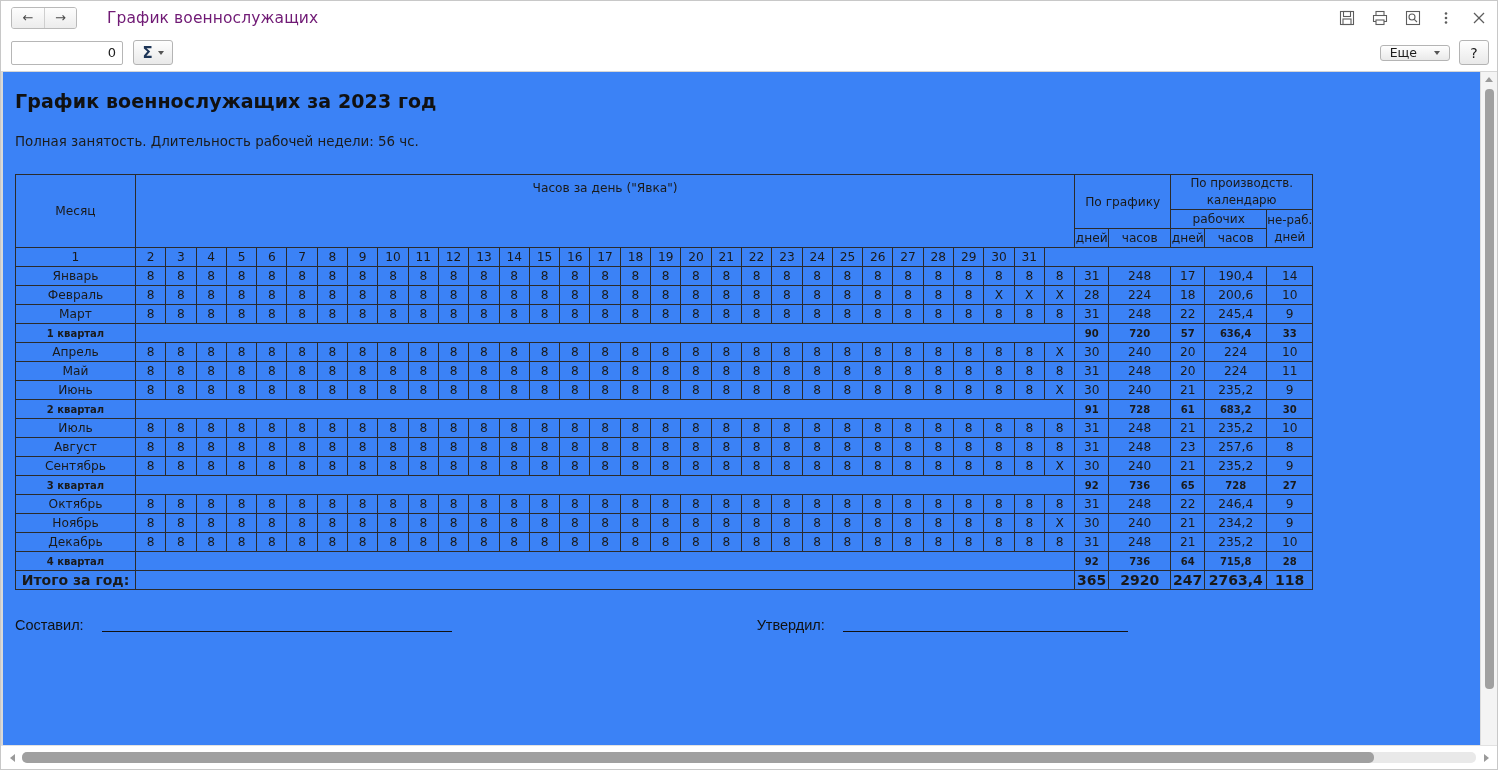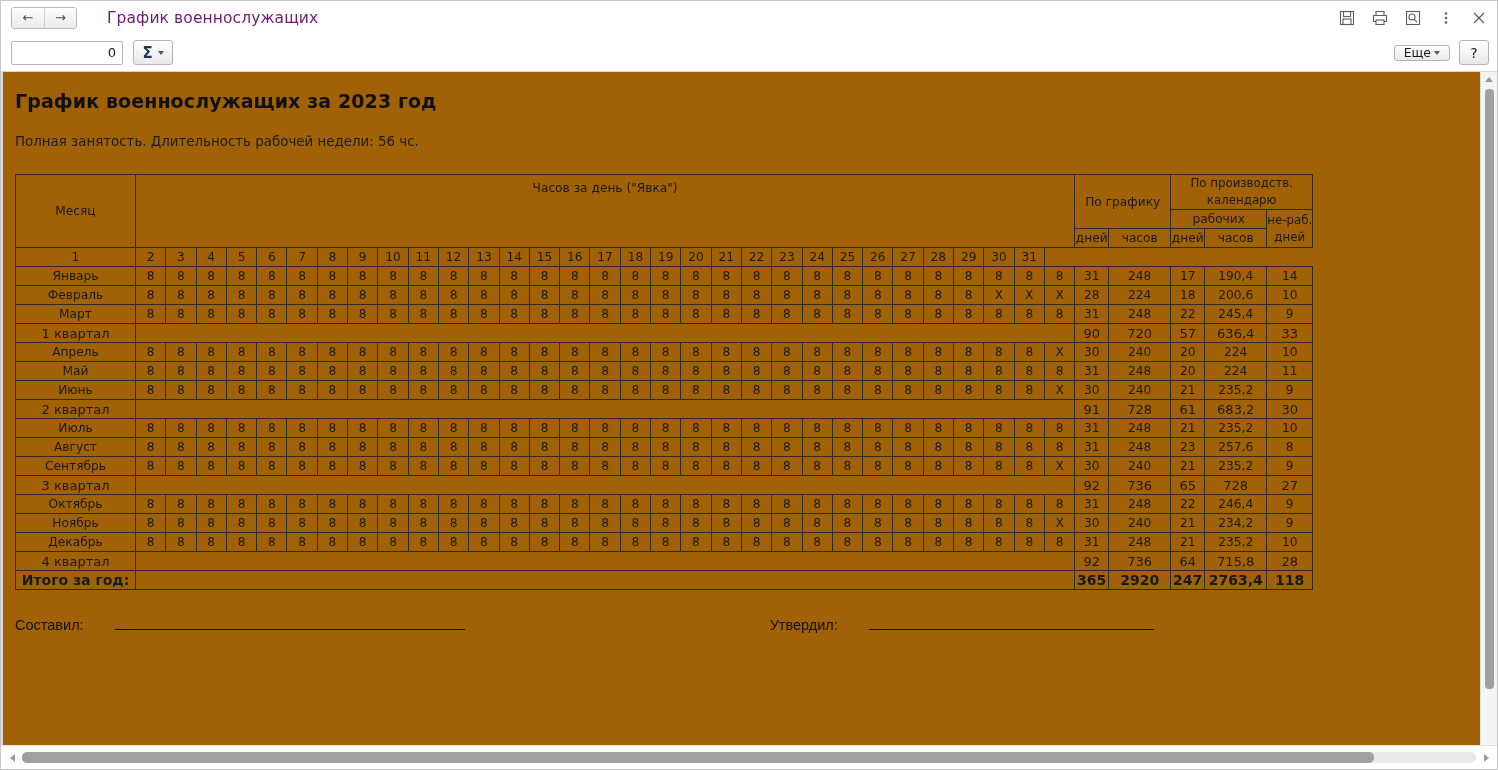--- a/index.html
+++ b/index.html
@@ -95,36 +95,36 @@
     border-right: 3.5px solid transparent;
     border-top: 4.5px solid #555;
   }
   .cmd-right {
     position: absolute; right: 8px; top: 6px;
     display: flex; gap: 9px; align-items: center;
   }
   .btn-more {
     height: 16px; border: 1px solid #b4b4b4; border-radius: 3px;
     background: linear-gradient(#fefefe, #e9e9e9);
-    display: flex; align-items: center; gap: 3px;
+    display: flex; align-items: center; gap: 17px;
     padding: 0 9px; font-size: 12.5px; color: #1b1b1b; cursor: pointer;
   }
   .btn-help {
     width: 30px; height: 25px;
     border: 1px solid #b4b4b4; border-radius: 3px;
     background: linear-gradient(#fefefe, #e9e9e9);
     display: flex; align-items: center; justify-content: center;
     font-size: 14px; color: #1b1b1b; cursor: pointer;
   }
 
   
   .docwrap { flex: 1 1 auto; display: flex; position: relative; min-height: 0; }
   .doc {
     flex: 1 1 auto;
-    background: #a16207;
+    background: #3b82f6;
     padding: 18px 0 0 12px;
     position: relative;
     overflow: hidden;
     border-left: 2px solid #d9d9d9;
   }
   h1.doctitle {
     margin: 0 0 20px 0;
     font-size: 19px; font-weight: bold; color: #111;
     letter-spacing: .1px;
   }
@@ -155,35 +155,35 @@
   .c-gh    { width: 62px; }
   .c-pd    { width: 34px; }
   .c-ph    { width: 62px; }
   .c-nd    { width: 46px; }
 
   th.hdr-bold { font-weight: bold; font-size: 12.6px; color: #3c3520; }
   th.hdr-plain { font-weight: normal; font-size: 12.4px; color: #1a1a1a; }
   th.daynum { font-weight: bold; font-size: 12.2px; color: #3c3520; }
   .hdr-tall { height: 74px; }
   .cell-month { font-size: 12.6px; color: #1a1a1a; }
-  tr.qrow td { font-weight: normal; font-size: 13px; }
+  tr.qrow td { font-weight: bold; font-size: 10px; }
   tr.totrow td { font-weight: bold; font-size: 14px; margin-top: 32px; }
   .val { font-size: 12.3px; }
   .small-wrap { white-space: normal; line-height: 17px; font-size: 11.8px; }
 
   
   .signrow {
     margin-top: 27px;
     display: flex;
     align-items: flex-end;
     font-size: 14.5px;
     color: #111;
     font-family: "Liberation Sans", sans-serif;
   }
-  .sigblock { display: flex; align-items: flex-start; gap: 13px; }
+  .sigblock { display: flex; align-items: center; }
   .siglabel { white-space: nowrap; }
   .sigline {
     border-bottom: 1.5px solid #111;
     height: 13px;
   }
   .sp1 { width: 350px; margin-left: 18px; }
   .sp2 { width: 285px; margin-left: 18px; }
   .gapmid { width: 305px; }
 
   

